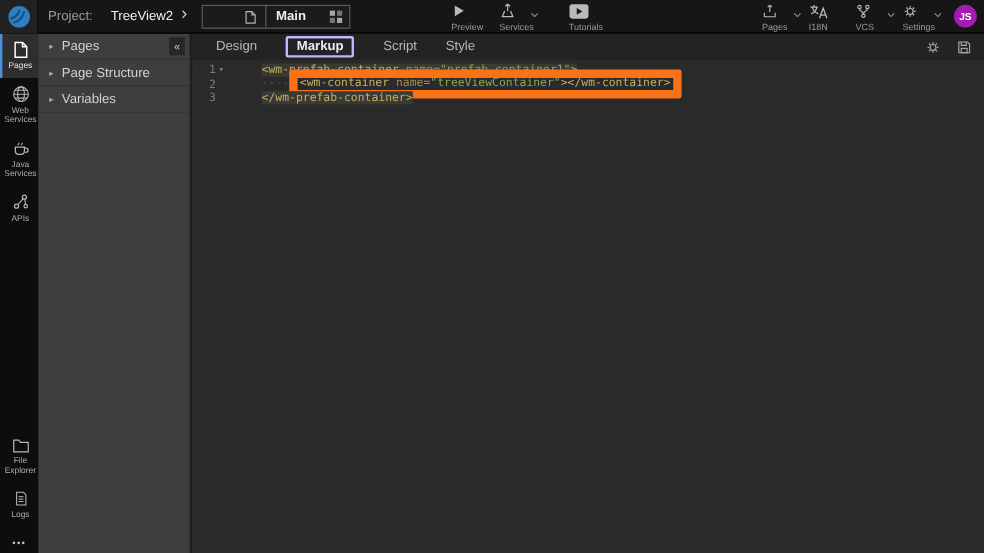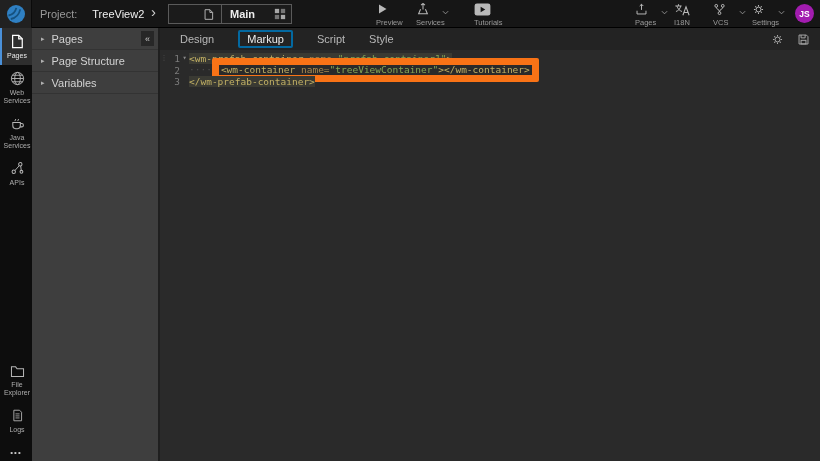--- a/index.html
+++ b/index.html
@@ -59,32 +59,32 @@
   .panel-row .lbl { font-size:11px; color:#d2d2d2; }
   .collapse-btn { margin-left:auto; width:13px; height:15px; background:#272727;
                   color:#c9c9c9; font-size:9px; display:flex; align-items:center;
                   justify-content:center; cursor:pointer; }
 
   
   .editor { position:absolute; left:160px; top:28px; width:660px; height:433px; background:#2a2a2a; }
   .tabbar { height:22px; background:#232323; display:flex; align-items:center;
             padding-left:20px; gap:24px; }
   .etab { font-size:11px; color:#b8b8b8; cursor:pointer; }
-  .etab.active { border:2px solid #0369a1; border-radius:2px; padding:1px 7px;
-                 color:#ececec; font-weight:normal; }
+  .etab.active { border:2px solid #c4b5fd; border-radius:2px; padding:1px 7px;
+                 color:#ececec; font-weight:bold; }
   .tab-tools { margin-left:auto; display:flex; gap:13px; padding-right:10px; color:#a8a8a8; }
   .tool-btn { cursor:pointer; display:flex; align-items:center; }
 
   .codearea { font-family:"DejaVu Sans Mono", monospace; font-size:9.5px;
               line-height:11.5px; padding-top:3px; cursor:text; }
   .cline { display:flex; height:11.5px; align-items:center; }
   .g-mark { width:8px; text-align:center; color:#555; font-size:7px; }
   .g-num  { width:12px; text-align:right; color:#7c7c7c; }
   .g-fold { width:9px; text-align:center; color:#8a8a8a; font-size:7px; cursor:pointer; }
-  .ctext  { white-space:pre; }
+  .ctext  { white-space:pre;margin-left:29px; }
   .tok-tag { color:#c2b064; }
   .tok-attr { color:#a8894e; }
   .tok-string { color:#85a655; }
   .tok-ws { color:#4d4d4d; }
   .mtag { background:#3a3a33; }
   .hlbox { display:inline-block; border:7px solid #f97316; border-radius:2px;
            padding:0 2px; margin:-2px 0; line-height:10px; vertical-align:middle; }
 
   svg { display:block; }
 </style>

